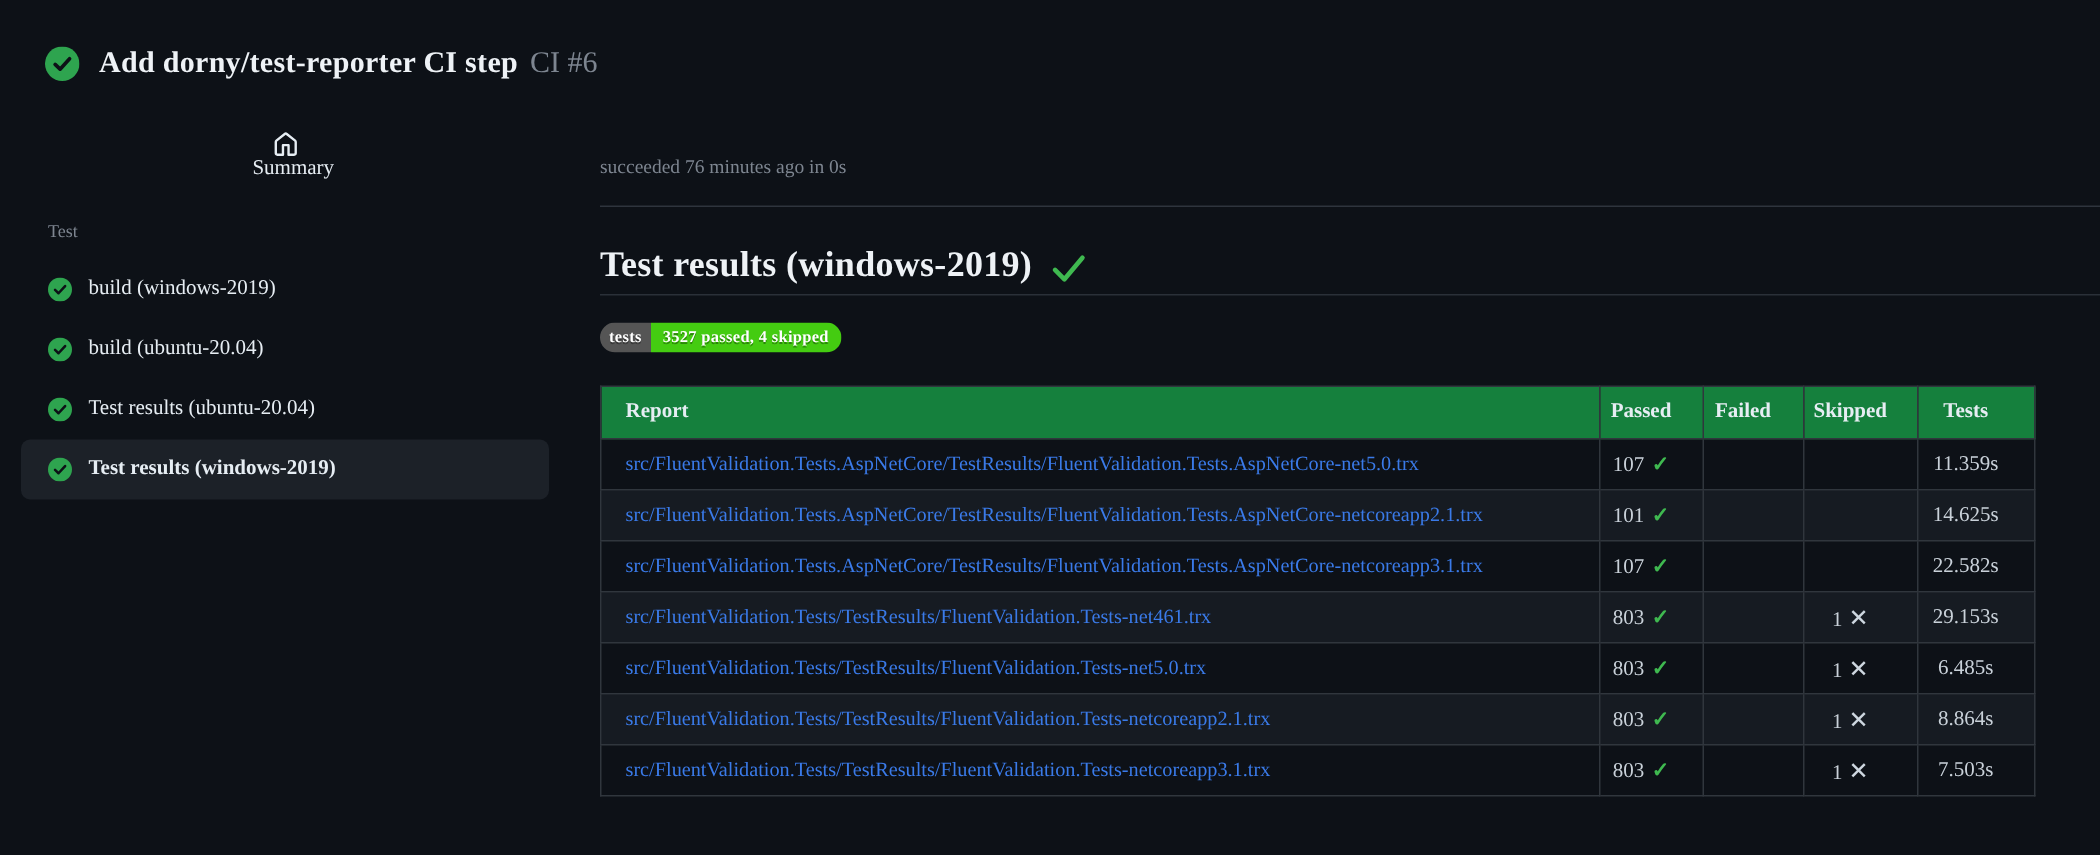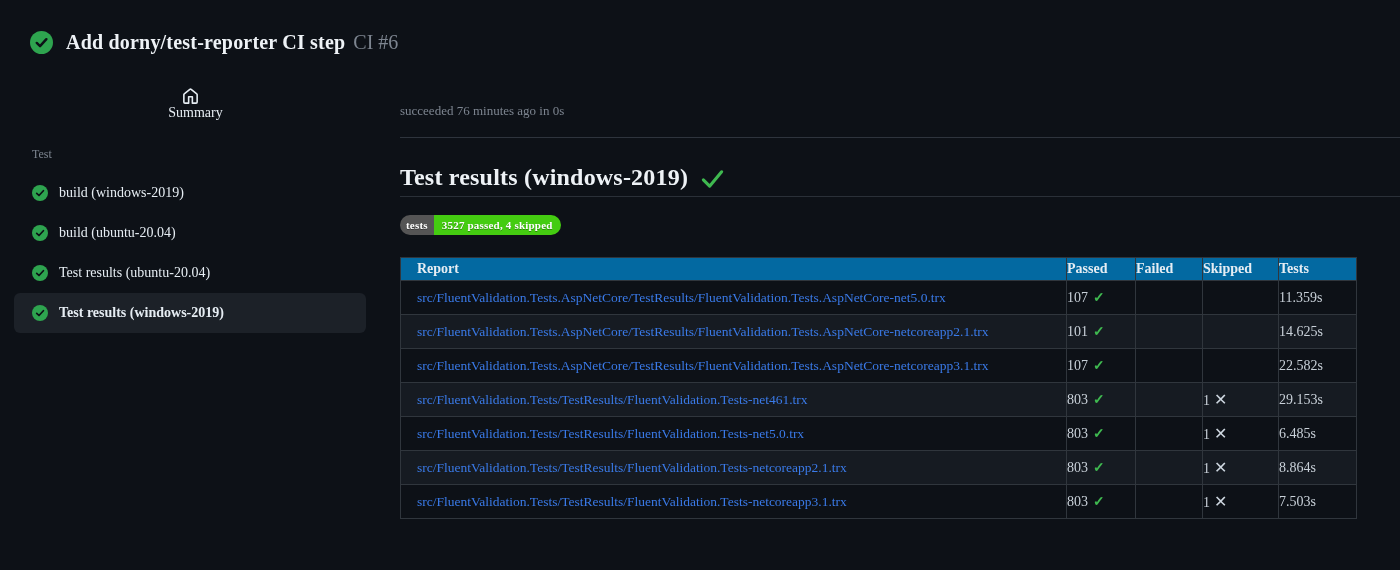--- a/index.html
+++ b/index.html
@@ -40,26 +40,26 @@
   .badge { margin-top:18px; display:inline-flex; height:20px; border-radius:10px; overflow:hidden;
            font-size:11px; font-weight:600; letter-spacing:.2px; color:#ffffff;
            text-shadow:0 1px 0 rgba(0,0,0,.35); }
   .badge .seg { display:flex; align-items:center; }
   .badge .seg.label { background:#555555; padding:0 6px; }
   .badge .seg.value { background:#44cc11; padding:0 8px; }
 
   
   table.results { margin-top:22px; width:956px; border-collapse:collapse; table-layout:fixed; }
   .results th, .results td { border:1px solid #30363d; font-size:14px; vertical-align:middle; }
-  .results thead th { height:23px; background:#0369a1; color:#e6edf3; font-weight:700; }
+  .results thead th { height:35px; background:#15803d; color:#e6edf3; font-weight:700; }
   .results tbody td { height:34px; }
   .results tbody tr:nth-child(odd)  { background:#0d1117; }
   .results tbody tr:nth-child(even) { background:#161b22; }
   th.c-report, td.c-report { text-align:left; padding-left:16px; }
-  th.num, td.num { text-align:left; padding-right:14px; }
+  th.num, td.num { text-align:center; padding-right:14px; }
   td.num { color:#c9d1d9; }
   td.c-report a { color:#3a7ae8; font-size:13.5px; text-decoration:none; cursor:pointer; }
   .check-glyph { color:#3fb950; font-weight:700; font-size:14px; margin-left:5px; }
   .x-glyph { color:#ced7e0; font-size:16px; margin-left:4px; }
 </style>
 </head>
 <body>
 
 <div class="app">
 

